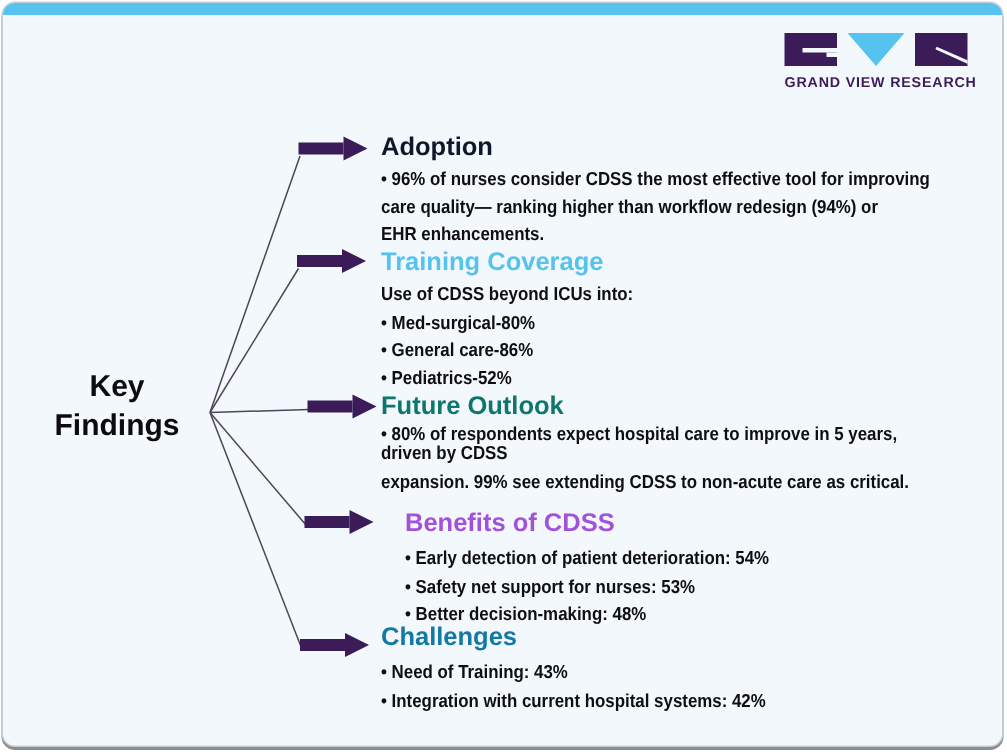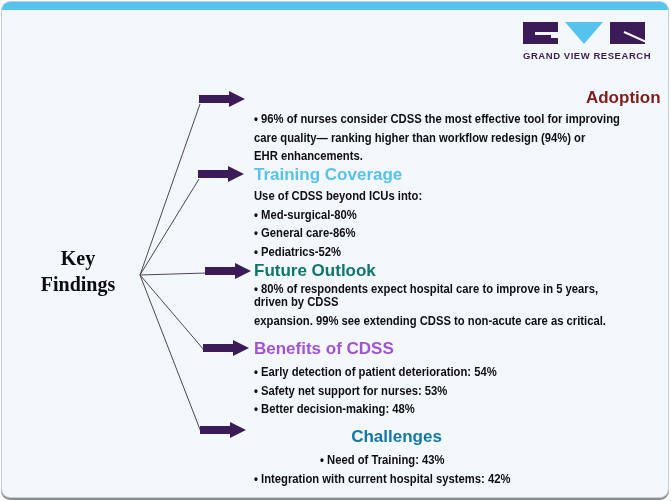--- a/index.html
+++ b/index.html
@@ -45,21 +45,21 @@
   }
   .logo-text {
     margin-top: 6px;
     font-size: 9.5px; font-weight: bold; letter-spacing: 0.55px;
     color: #3b1c59; white-space: nowrap; text-align: center;
   }
   
   .center-title {
     position: absolute; left: 26px; top: 243px; width: 100px;
     font-size: 20px; line-height: 26px; font-weight: bold;
-    color: #0c0c10; text-align: center; font-family: Liberation Serif, serif;
+    color: #0c0c10; text-align: center;
   }
   
   svg.connectors { position: absolute; left: 0; top: 0; }
   
   .arrow { position: absolute; display: flex; align-items: center; height: 16px; }
   .arrow-shaft { width: 30px; height: 8px; background: #3b1c59; }
   .arrow-head {
     width: 0; height: 0;
     border-top: 8px solid transparent;
     border-bottom: 8px solid transparent;
@@ -123,21 +123,21 @@
   <div class="arrow" style="left:201px; top:338px;">
     <span class="arrow-shaft"></span>
     <span class="arrow-head"></span>
   </div>
   <div class="arrow" style="left:198px; top:420px;">
     <span class="arrow-shaft"></span>
     <span class="arrow-head"></span>
   </div>
 
   <div class="section" style="top:86px;">
-    <div class="section-title" style="color: #7f1d1d; text-align: right;">Adoption</div>
+    <div class="section-title" style="color: #0f172a;">Adoption</div>
     <div class="section-body">
       <div class="bl">• 96% of nurses consider CDSS the most effective tool for improving</div>
       <div class="bl">care quality— ranking higher than workflow redesign (94%) or</div>
       <div class="bl">EHR enhancements.</div>
     </div>
   </div>
 
   <div class="section" style="top:163px;">
     <div class="section-title" style="color: rgb(86, 194, 238);">Training Coverage</div>
     <div class="section-body">
@@ -150,29 +150,29 @@
 
   <div class="section" style="top:259px;">
     <div class="section-title" style="color: #0f766e;">Future Outlook</div>
     <div class="section-body">
       <div class="bl tight">• 80% of respondents expect hospital care to improve in 5 years,</div>
       <div class="bl tight">driven by CDSS</div>
       <div class="bl gap-sm">expansion. 99% see extending CDSS to non-acute care as critical.</div>
     </div>
   </div>
 
-  <div class="section" style="top:337px;">
+  <div class="section" style="top:337px;margin-left:16px;">
     <div class="section-title" style="color: rgb(163, 82, 216);">Benefits of CDSS</div>
     <div class="section-body body-gap">
       <div class="bl">• Early detection of patient deterioration: 54%</div>
       <div class="bl">• Safety net support for nurses: 53%</div>
       <div class="bl">• Better decision-making: 48%</div>
     </div>
   </div>
 
-  <div class="section" style="top:425px;text-align:center;">
+  <div class="section" style="top:413px;">
     <div class="section-title" style="color: rgb(18, 121, 166);">Challenges</div>
     <div class="section-body body-gap">
       <div class="bl">• Need of Training: 43%</div>
       <div class="bl">• Integration with current hospital systems: 42%</div>
     </div>
   </div>
 </div>
 
 </body></html>

